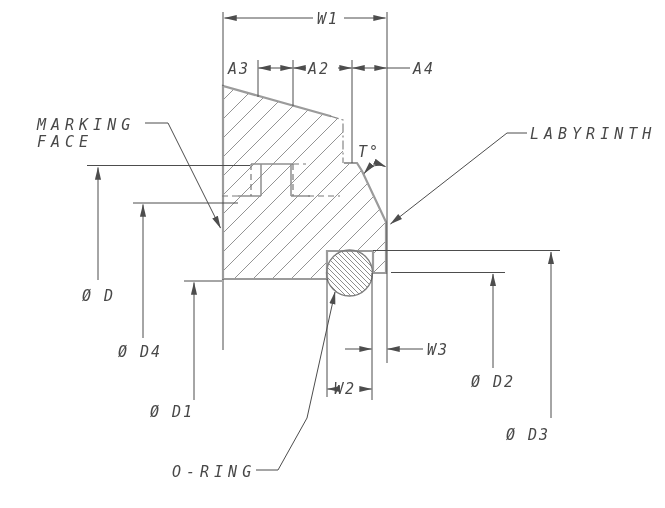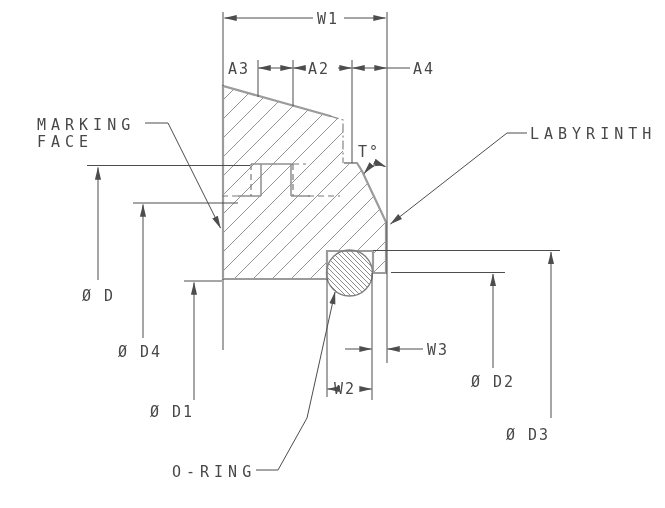--- a/index.html
+++ b/index.html
@@ -1,16 +1,16 @@
 <!DOCTYPE html>
 <html><head>
 <meta charset="utf-8">
 <style>
   html,body{margin:0;padding:0;background:#ffffff;}
-  .canvas{width:665px;height:508px;background:#ffffff;position:relative;overflow:hidden;}
+  .canvas{width:665px;height:508px;background:#ffffff;position:relative;overflow:hidden;font-style:italic;}
   svg{display:block;}
   text{
     font-family:"DejaVu Sans Mono","Liberation Mono",monospace;
     fill:#484848;
     font-size:15px;
     letter-spacing:2px;
   }
   .wide{letter-spacing:5px;}
   .thick{stroke:#9b9b9b;stroke-width:2.2;fill:none;stroke-linecap:square;}
   .feat{stroke:#8f8f8f;stroke-width:1.5;fill:none;}

